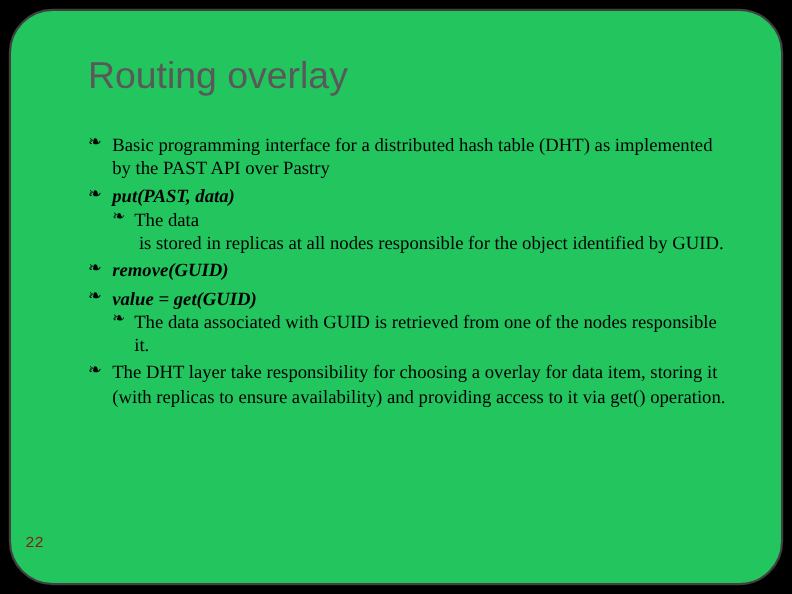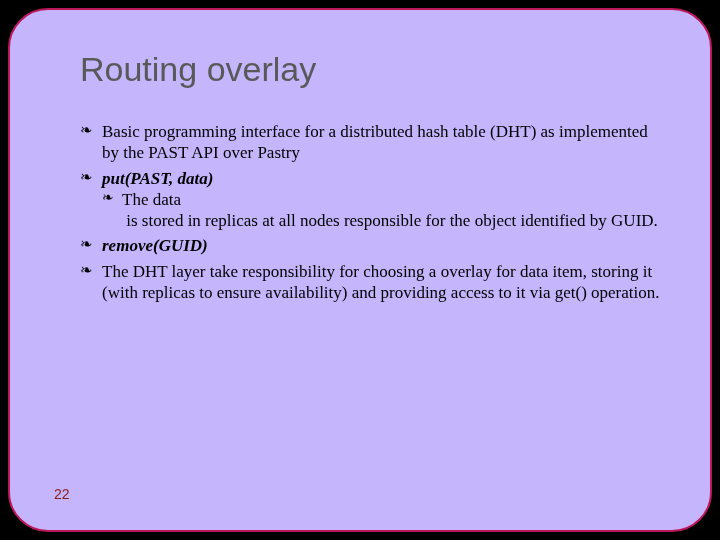--- a/index.html
+++ b/index.html
@@ -10,22 +10,22 @@
     background: #000;
     font-family: "Times New Roman", Times, serif;
     color: #000;
   }
   .slide {
     position: relative;
     box-sizing: border-box;
     margin: 8px;
     width: 704px;
     height: 524px;
-    background: #c4b5fd;
-    border: 2px solid #be185d;
+    background: #22c55e;
+    border: 2px solid #404040;
     border-radius: 40px;
     padding: 30px 50px 30px 70px;
   }
   .title {
     font-family: Arial, Helvetica, sans-serif;
     font-size: 34px;
     color: #595959;
     margin: 10px 0 20px 0;
     font-weight: 400;
   }
@@ -37,23 +37,23 @@
     position: absolute;
     left: 0; top: 0;
     font-size: 15px;
   }
   ul ul li { padding-left: 20px; }
   ul ul li::before { font-size: 14px; }
   .it { }
   .bi { font-style: italic; font-weight: bold; }
   .pagenum {
     position: absolute;
-    left: 44px;
+    left: 13px;
     bottom: 28px;
-    font-family: Liberation Sans, sans-serif;
+    font-family: Liberation Mono, monospace;
     font-size: 14px;
     color: #8a1c1c;
     text-align: right;
   }
   .sp { white-space: pre; }
 </style>
 </head>
 <body>
 
 <div class="slide">
@@ -65,19 +65,24 @@
 
       <li><span class="bi">put(PAST, data)</span>
         <ul>
           <li><span class="sp">The </span><span class="it">data</span><span class="sp"> is stored in replicas at all nodes responsible for the object identified by </span><span class="it">GUID</span><span>.</span></li>
         </ul>
       </li>
 
       <li><span class="bi">remove(GUID)</span>
       </li>
 
+      <li><span class="bi">value = get(GUID)</span>
+        <ul>
+          <li><span class="sp">The data associated with </span><span class="it">GUID</span><span> is retrieved from one of the nodes responsible it.</span></li>
+        </ul>
+      </li>
 
       <li><span>The DHT layer take responsibility for choosing a overlay for data item, storing it (with replicas to ensure availability) and providing access to it via get() operation.</span></li>
     </ul>
   </div>
 
   <div class="pagenum">22</div>
 </div>
 
 </body></html>

